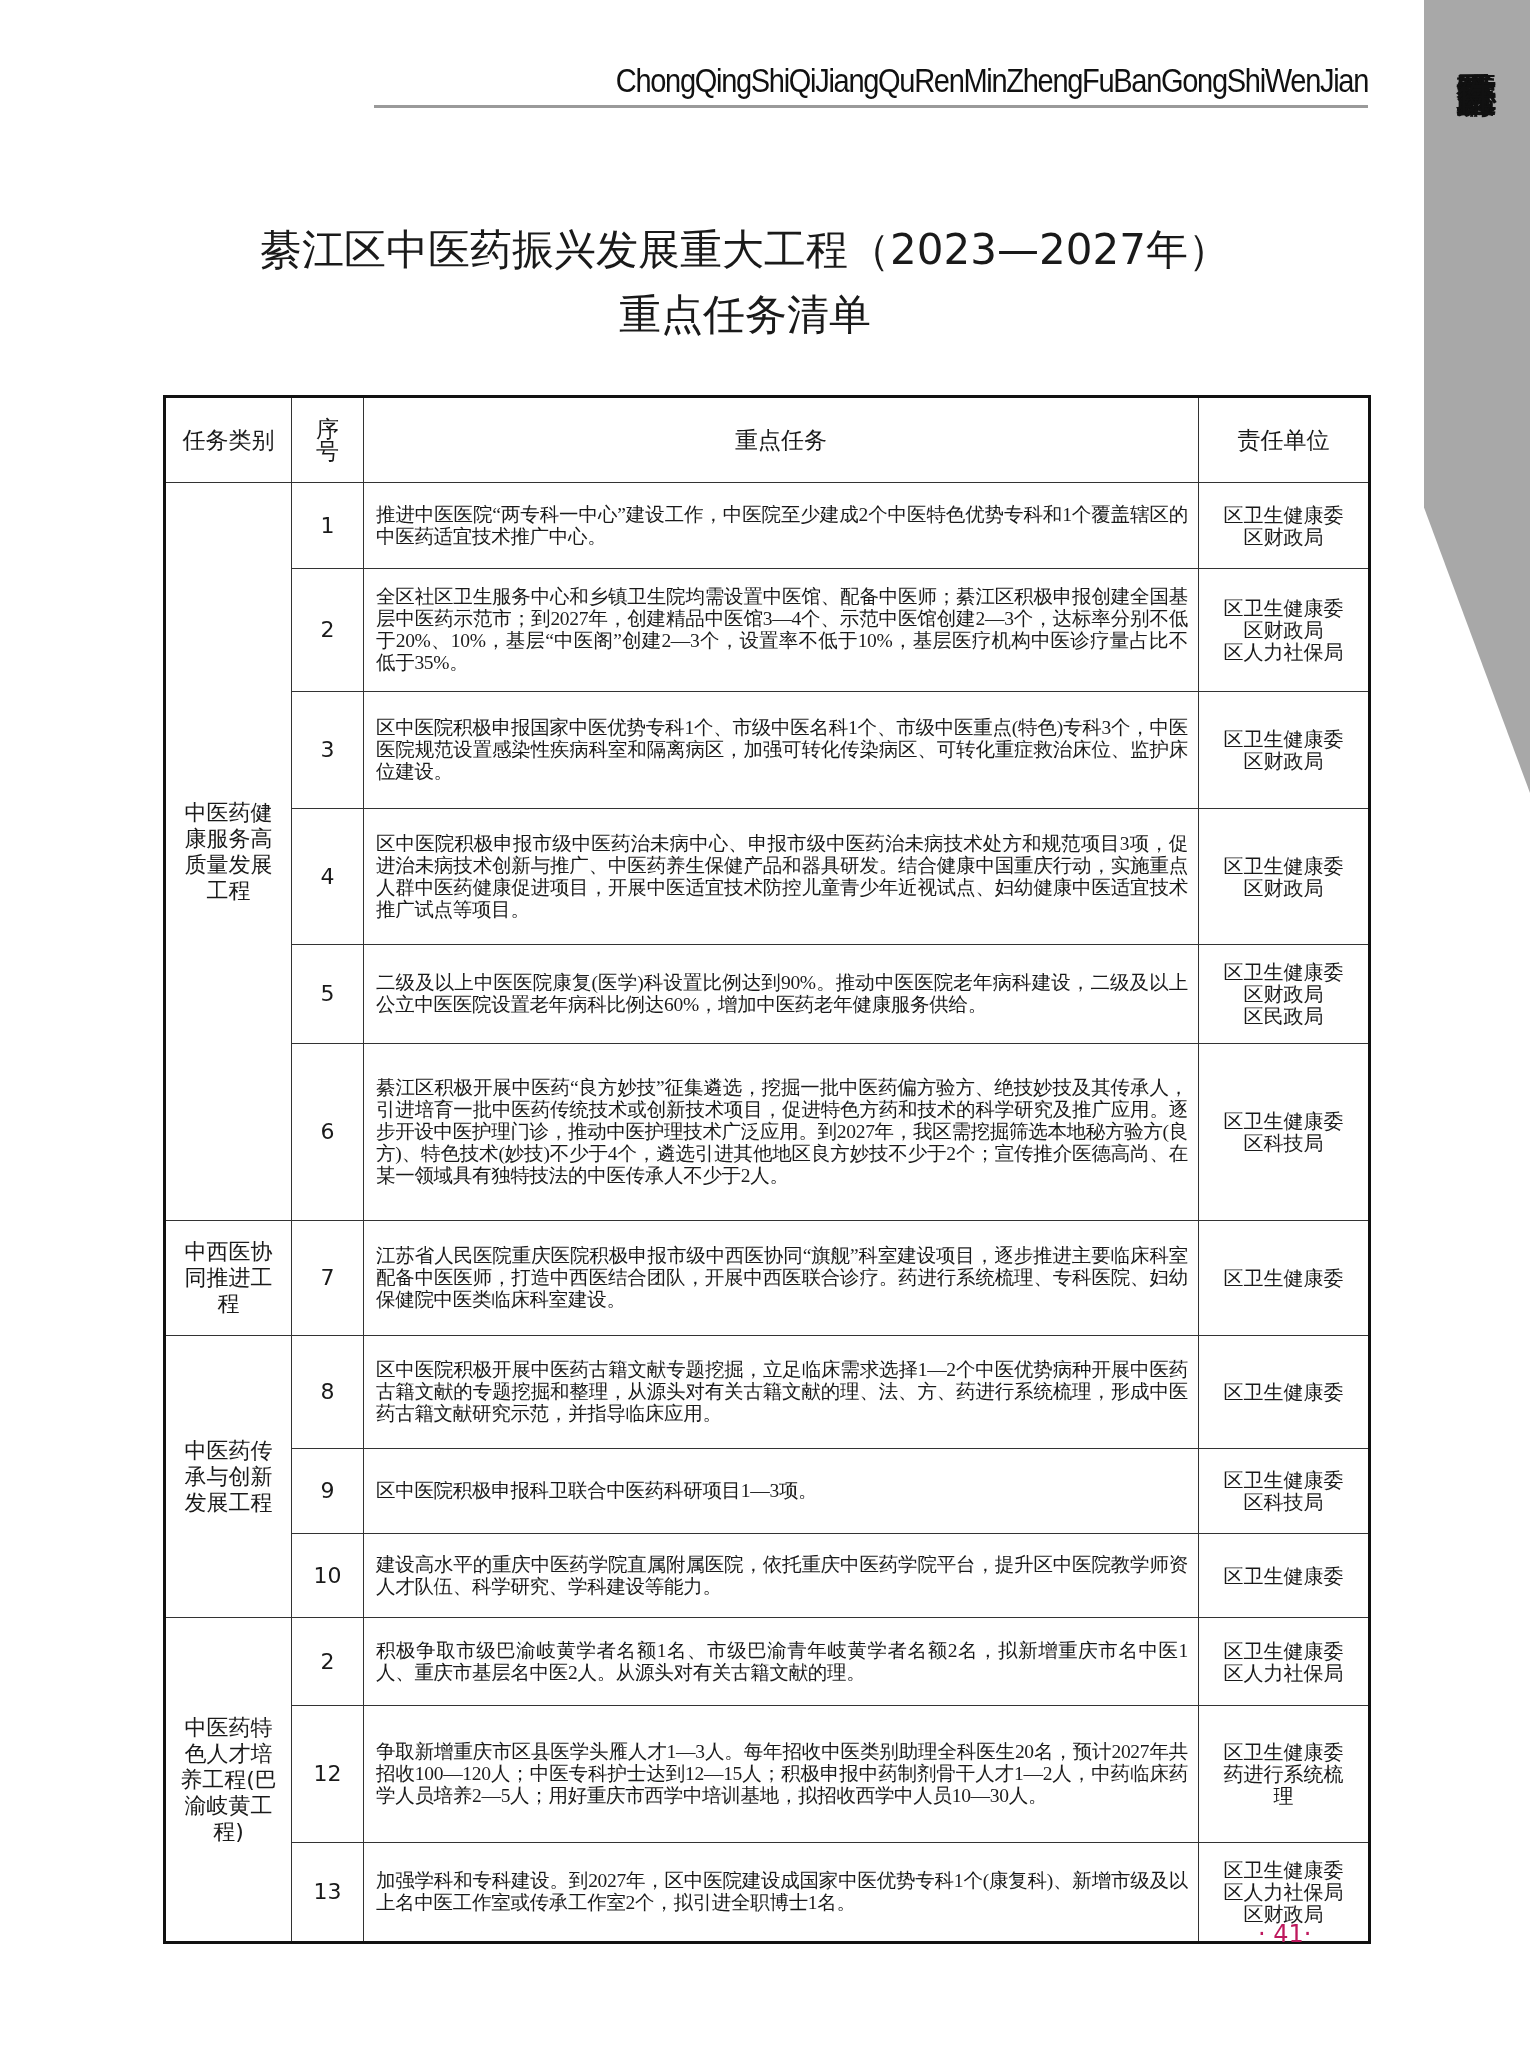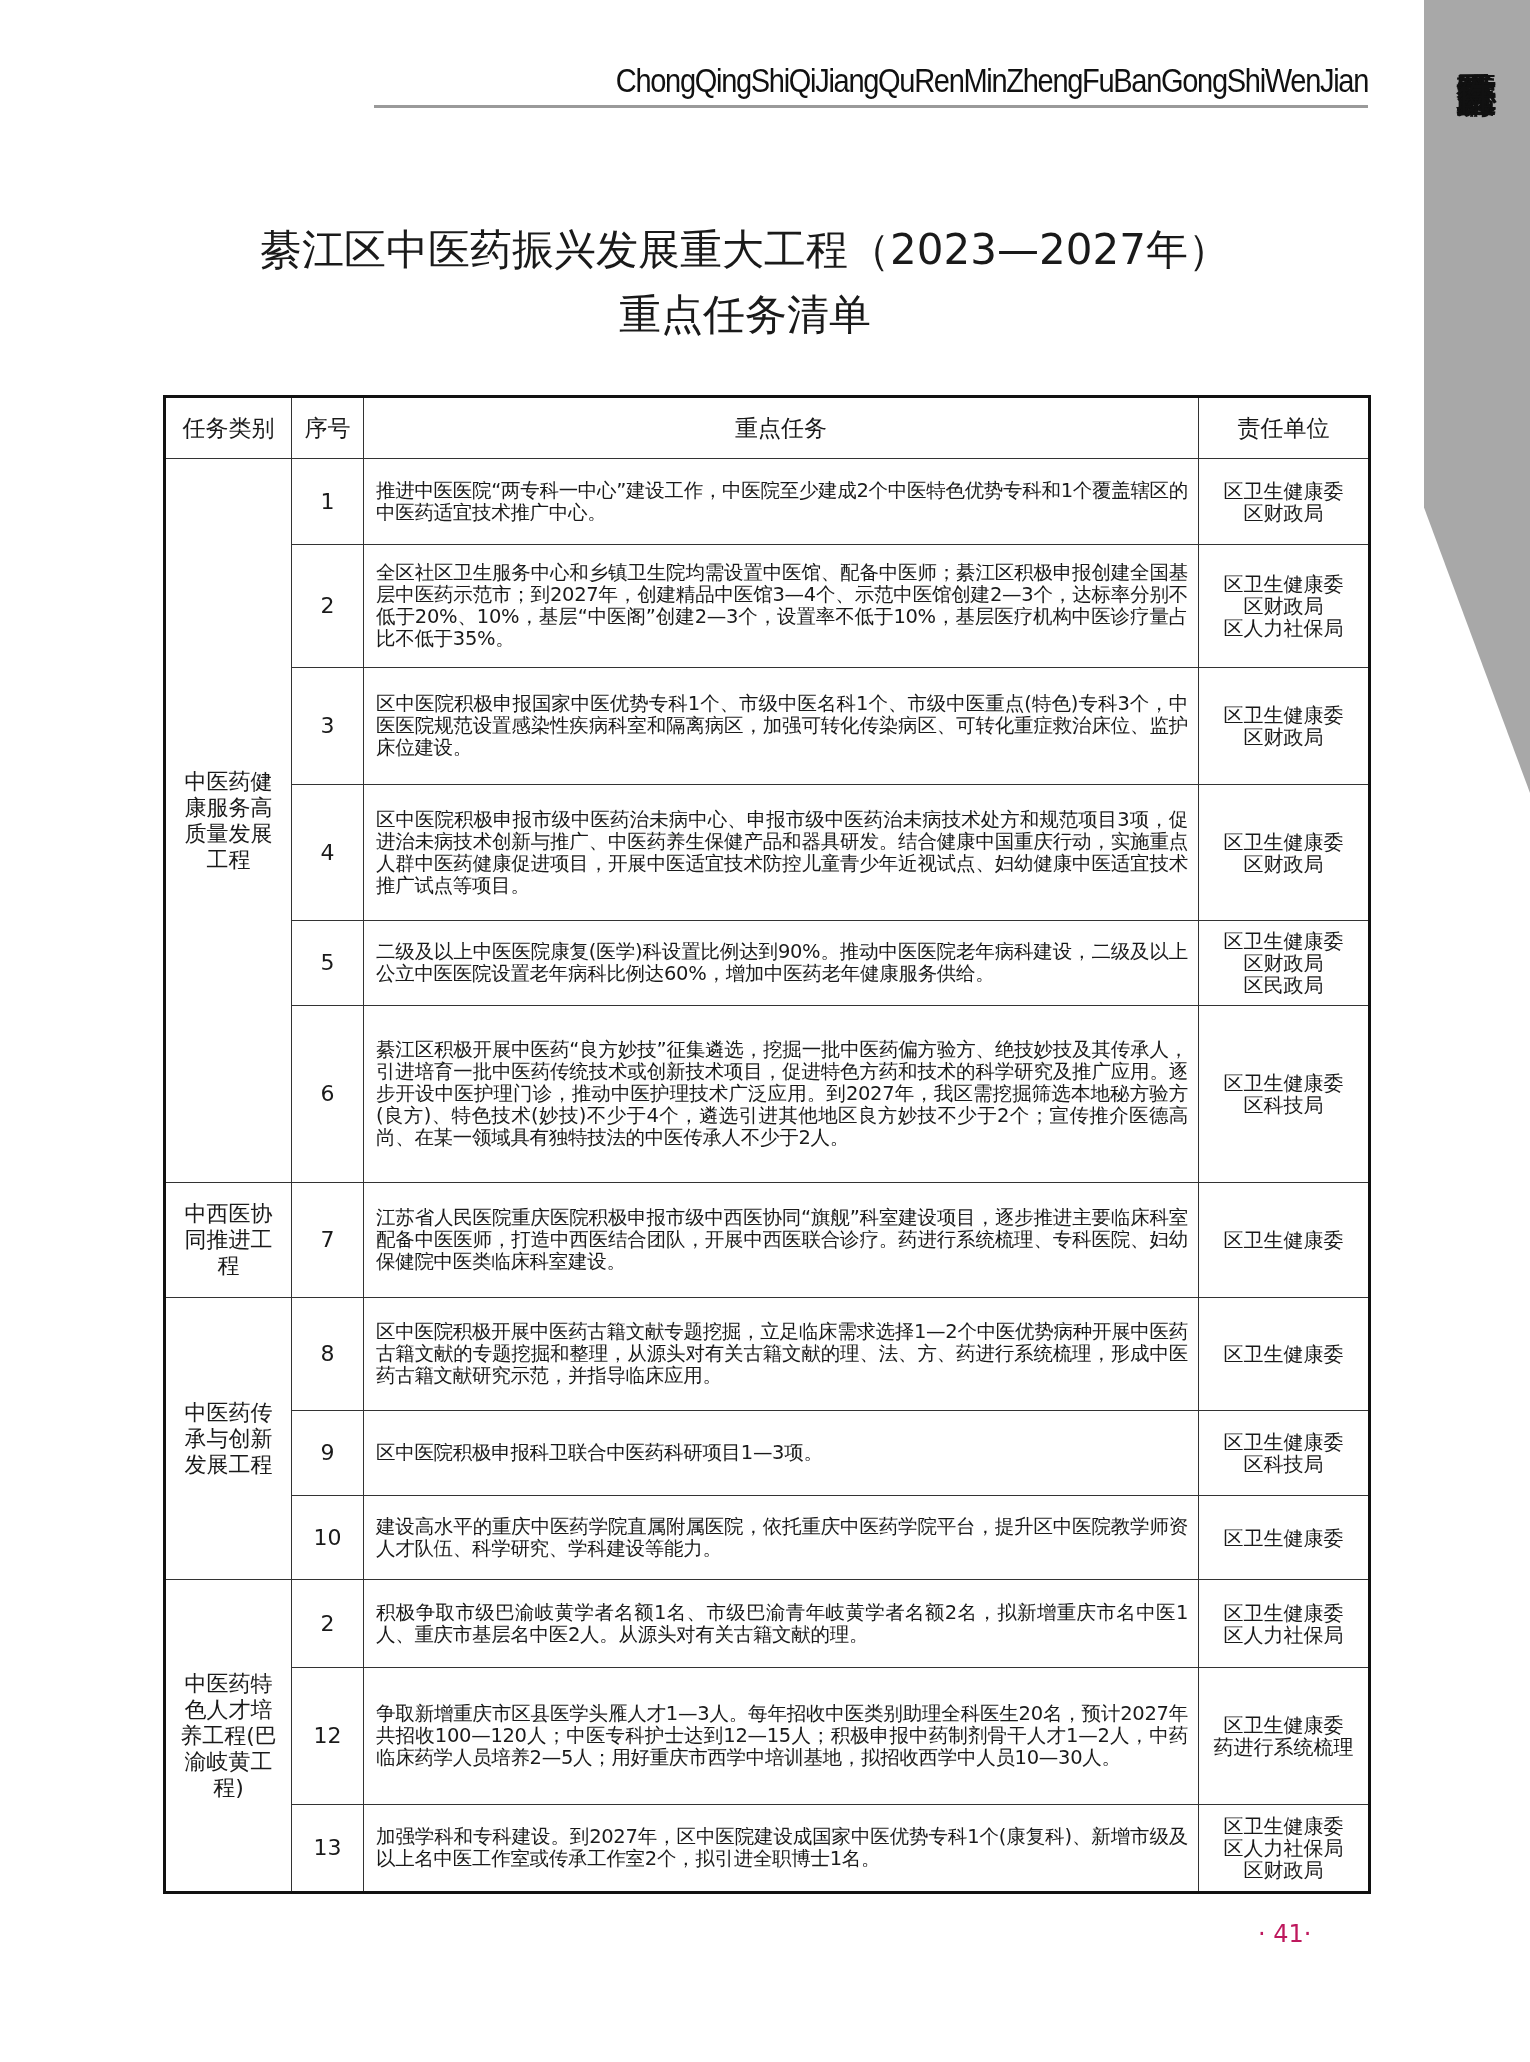--- a/index.html
+++ b/index.html
@@ -13,26 +13,26 @@
          clip-path: polygon(0 0, 100% 0, 100% 100%, 0 64%); }
   .side-tab-text { position:absolute; left:1424px; top:42px; width:106px; text-align:center;
          writing-mode:vertical-rl; font-family:"DejaVu Serif", serif; font-size:41px; line-height:106px;
          letter-spacing:0px; color:#111; }
   .title { position:absolute; left:0; width:1530px; text-align:center; font-family:"DejaVu Sans", sans-serif;
          color:#1a1a1a; }
   .title.l1 { top:222px; font-size:42px; left:-20px; }
   .title.l2 { top:287px; font-size:42px; left:-20px; }
   table.tasks { position:absolute; left:163px; top:395px; width:1205px; border-collapse:collapse;
          border:3px solid #111; table-layout:fixed; }
-  table.tasks td, table.tasks th { border:1.5px solid #333; padding:4px; font-weight:normal;
+  table.tasks td, table.tasks th { border:1.5px solid #333; padding:16px; font-weight:normal;
          font-size:19.5px; line-height:22px; vertical-align:middle; }
   table.tasks th { height:52px; font-size:23px; }
   .c-cat { text-align:center; font-size:22px !important; line-height:26px !important; padding:18px 8px !important;margin-top:24px; }
   .c-no { text-align:center; font-size:22px !important; }
-  .c-task { text-align:justify; padding:0 10px 0 12px !important; letter-spacing:-0.3px; }
+  .c-task { text-align:justify; padding:0 10px 0 12px !important; letter-spacing:-0.3px;font-family:Liberation Serif, serif; }
   .c-unit { text-align:center; font-size:20px !important; line-height:22px !important; }
   .c-unit span { display:block;text-align:center; }
   .page-num { position:absolute; left:1258px; top:1920px; font-size:24px; color:#be185d; }
 </style>
 </head>
 <body>
 
 <div class="side-tab"></div>
 <div class="side-tab-text">重庆市綦江区人民政府办公室文件</div>
 

